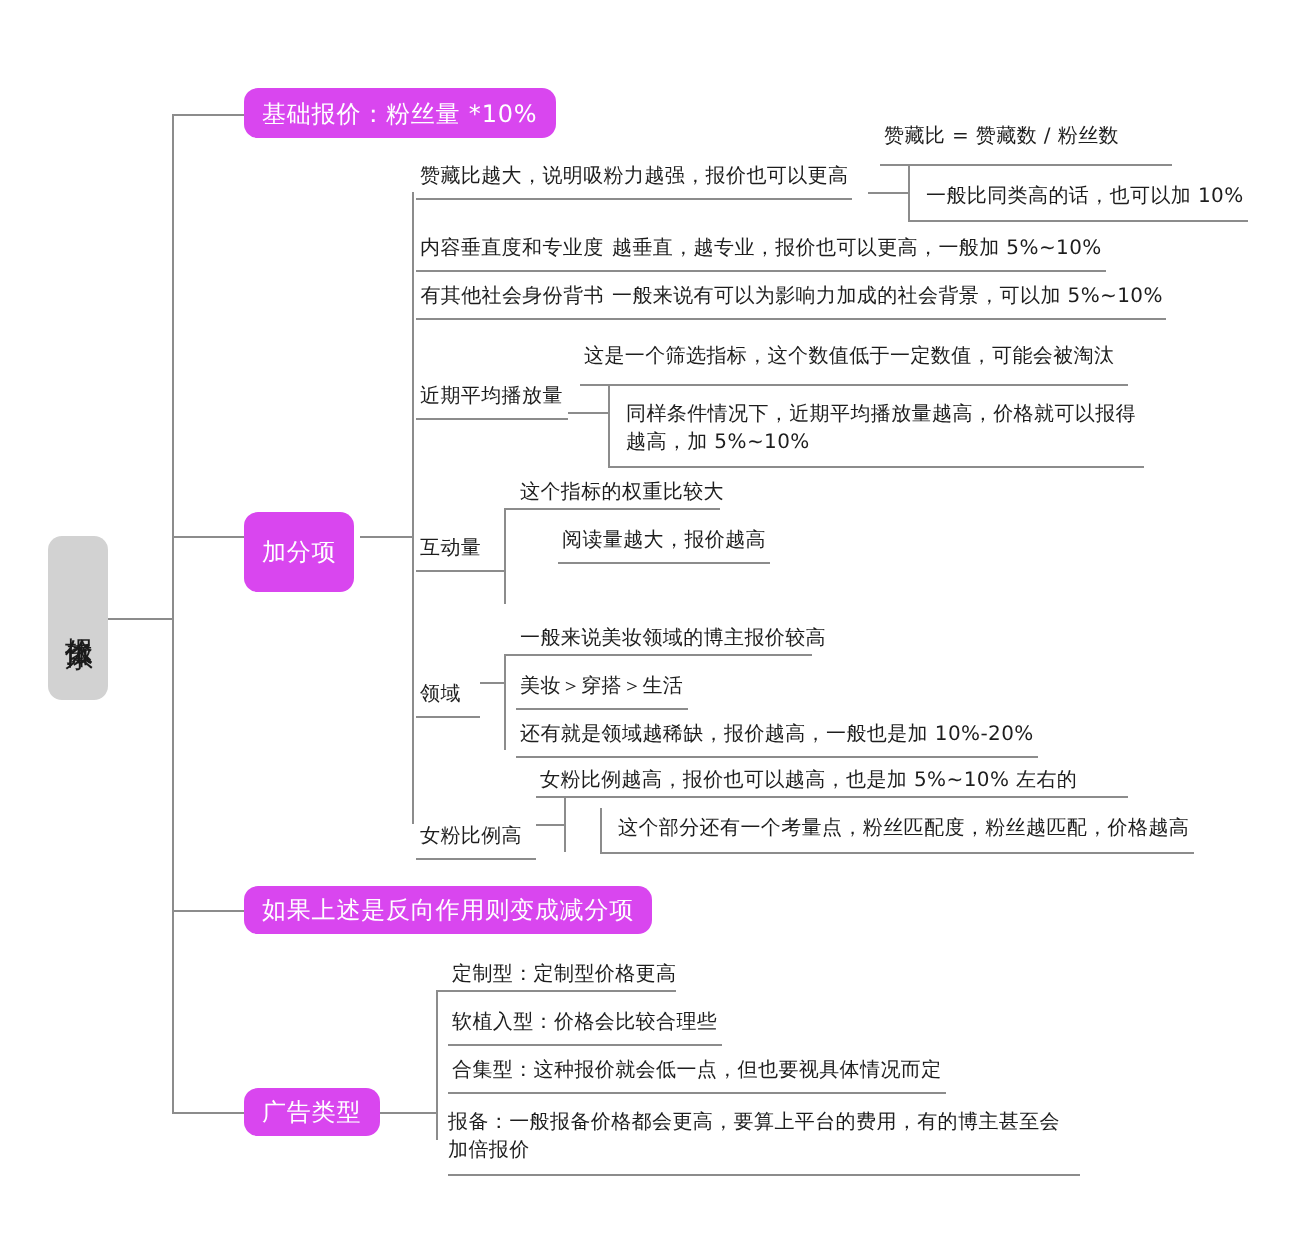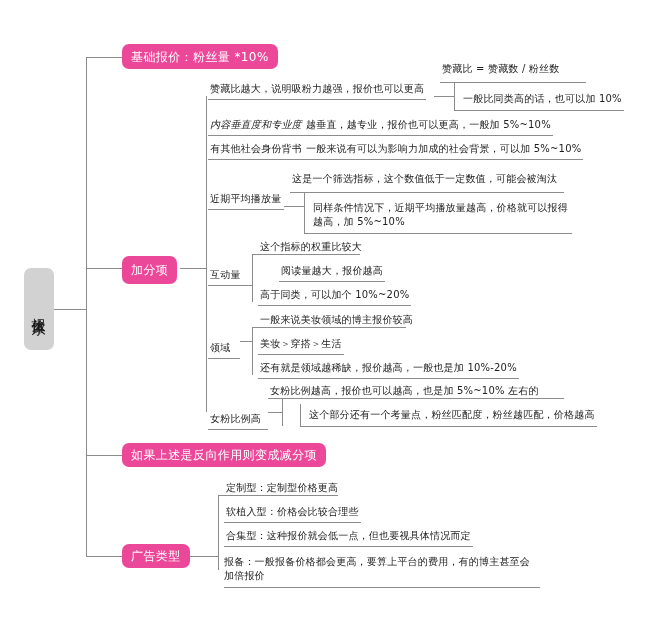--- a/index.html
+++ b/index.html
@@ -13,21 +13,21 @@
   #canvas {
     position: relative;
     width: 651px;
     height: 618px;
     background: #ffffff;
     overflow: hidden;
   }
   
   .node-dark {
     position: absolute;
-    background: #ec4899;
+    background: #d946ef;
     color: #ffffff;
     border-radius: 7px;
     font-size: 12px;
     line-height: 1;
     letter-spacing: .4px;
     display: flex;
     align-items: center;
     justify-content: center;
     padding: 0 9px;
     white-space: nowrap;
@@ -109,41 +109,41 @@
 
   <div class="hline" style="left:86px; top:57px; width:36px;"></div>
   <div class="hline" style="left:86px; top:268px; width:36px;"></div>
   <div class="hline" style="left:86px; top:455px; width:36px;"></div>
   <div class="hline" style="left:86px; top:556px; width:36px;"></div>
 
   <div class="node-dark" style="left:122px; top:44px; height:25px;">
     <span>基础报价：粉丝量 *10%</span>
   </div>
 
-  <div class="node-dark" style="left:122px; top:256px; height:28px;">
+  <div class="node-dark" style="left:122px; top:256px; height:40px;">
     <span>加分项</span>
   </div>
 
   <div class="hline" style="left:180px; top:268px; width:26px;"></div>
   <div class="vline" style="left:206px; top:96px; height:316px;"></div>
 
   <div class="leaf under" style="left:208px; top:82px;">
     <span>赞藏比越大，说明吸粉力越强，报价也可以更高</span>
   </div>
   <div class="hline" style="left:434px; top:96px; width:20px;"></div>
   <div class="vline" style="left:454px; top:82px; height:28px;"></div>
   <div class="leaf plain" style="left:440px; top:62px;">
     <span>赞藏比 = 赞藏数 / 粉丝数</span>
   </div>
   <div class="hline" style="left:440px; top:82px; width:146px;"></div>
   <div class="leaf boxed" style="left:454px; top:88px;">
     <span>一般比同类高的话，也可以加 10%</span>
   </div>
 
-  <div class="branch-label" style="left:208px; top:118px; width:96px;font-style:italic;">
+  <div class="branch-label" style="left:208px; top:118px; width:96px;">
     <span>内容垂直度和专业度</span>
   </div>
   <div class="leaf under" style="left:304px; top:118px;">
     <span>越垂直，越专业，报价也可以更高，一般加 5%~10%</span>
   </div>
 
   <div class="branch-label" style="left:208px; top:142px; width:96px;text-align:right;">
     <span>有其他社会身份背书</span>
   </div>
   <div class="leaf under" style="left:304px; top:142px;">
@@ -168,23 +168,20 @@
   </div>
   <div class="hline" style="left:252px; top:268px; width:0px;"></div>
   <div class="vline" style="left:252px; top:254px; height:48px;"></div>
   <div class="leaf plain" style="left:258px; top:240px;">
     <span>这个指标的权重比较大</span>
   </div>
   <div class="hline" style="left:252px; top:254px; width:108px;"></div>
   <div class="leaf under" style="left:258px; top:264px;margin-left:21px;">
     <span>阅读量越大，报价越高</span>
   </div>
-  <div class="leaf under" style="left:258px; top:288px;">
-    <span>高于同类，可以加个 10%~20%</span>
-  </div>
 
   <div class="branch-label" style="left:208px; top:341px; width:32px;">
     <span>领域</span>
   </div>
   <div class="hline" style="left:240px; top:341px; width:12px;"></div>
   <div class="vline" style="left:252px; top:327px; height:48px;"></div>
   <div class="leaf plain" style="left:258px; top:313px;">
     <span>一般来说美妆领域的博主报价较高</span>
   </div>
   <div class="hline" style="left:252px; top:327px; width:154px;"></div>

